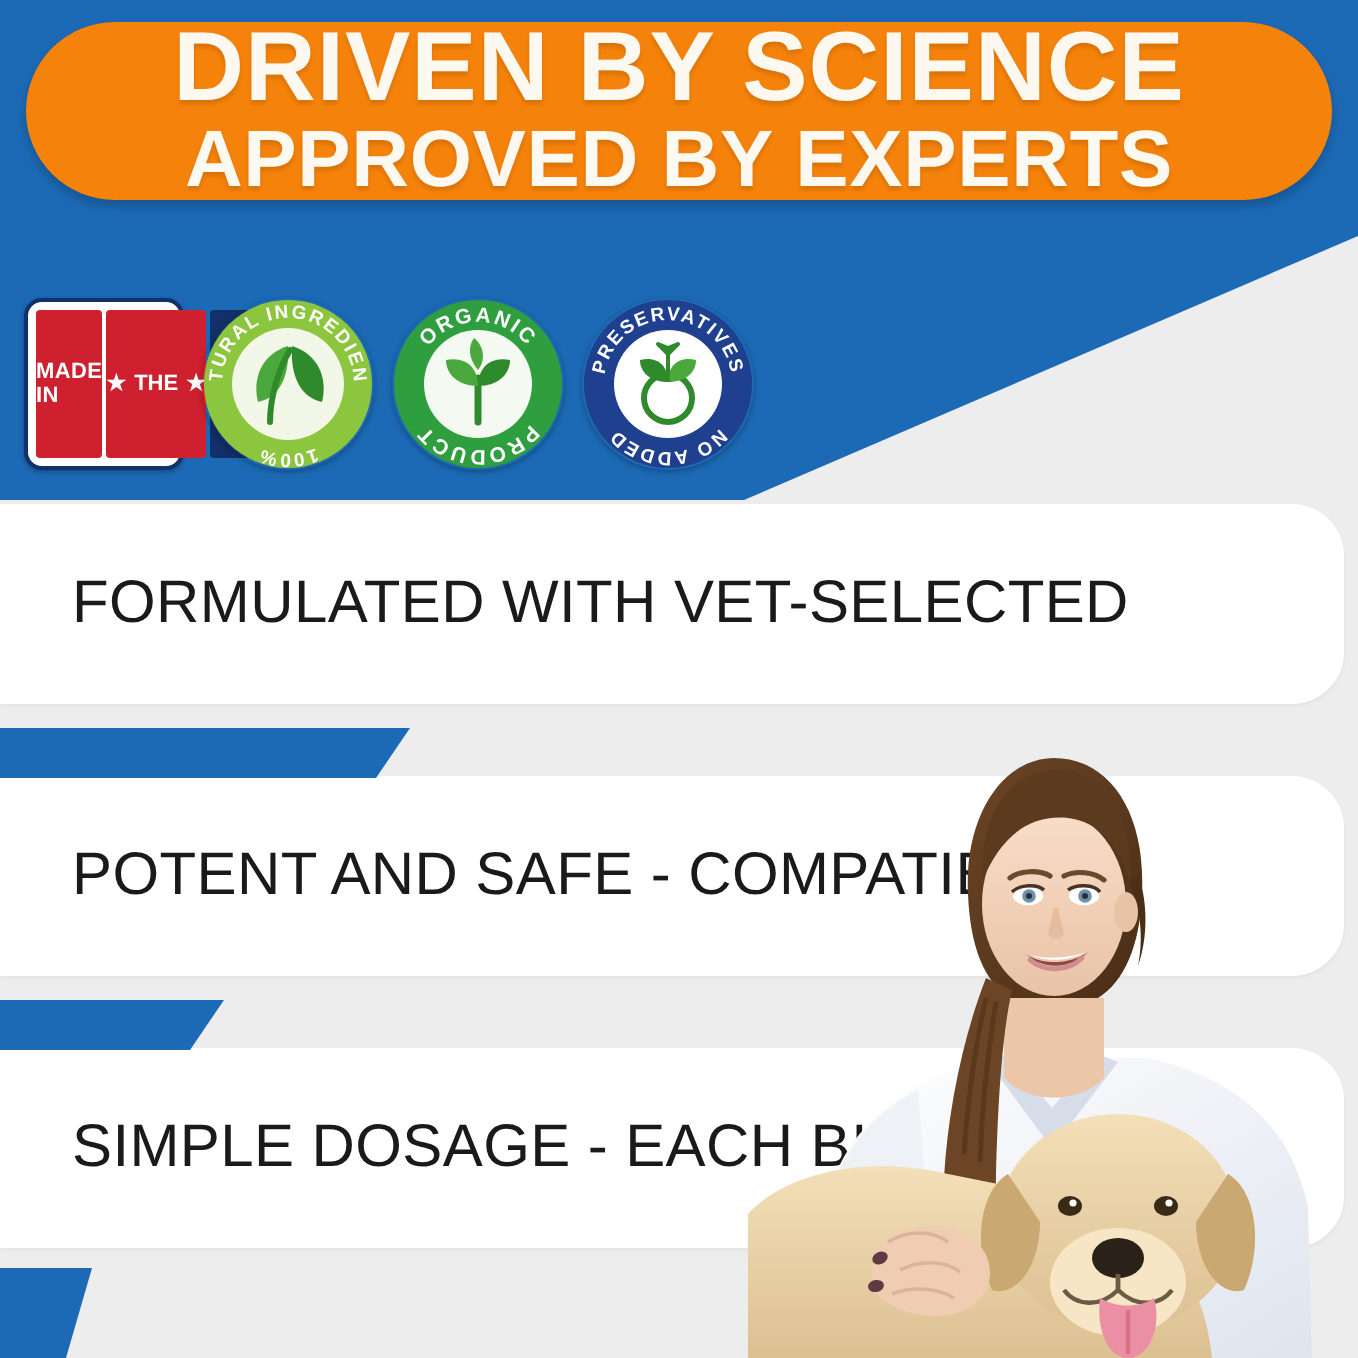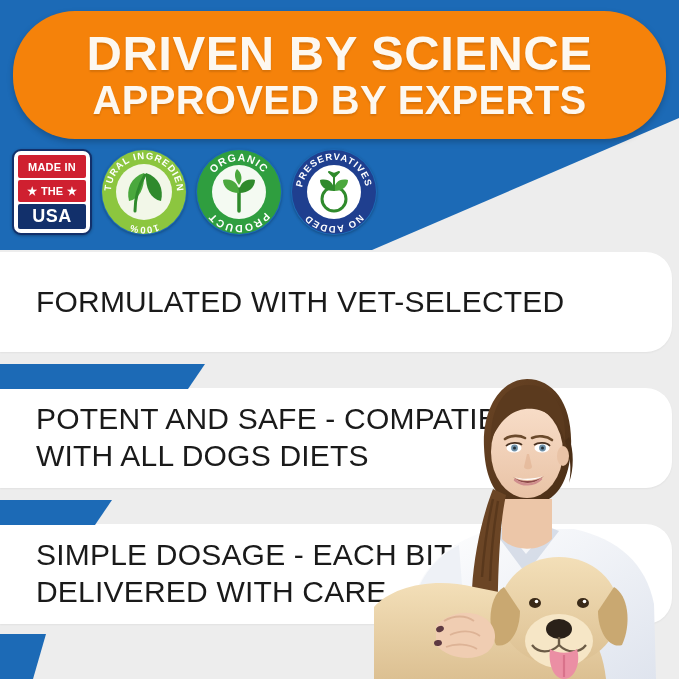--- a/index.html
+++ b/index.html
@@ -15,21 +15,21 @@
   #header-block{
     position:absolute; left:0; top:0; width:679px; height:250px;
     background:#1c6ab6;
     -webkit-clip-path: polygon(0 0, 679px 0, 679px 118px, 372px 250px, 0 250px);
     clip-path: polygon(0 0, 679px 0, 679px 118px, 372px 250px, 0 250px);
     z-index:1;
   }
 
   
   #headline-banner{
-    position:absolute; left:13px; top:11px; width:653px; height:128px;
+    position:absolute; left:13px; top:11px; width:653px; height:89px;
     background:#f5820a;
     border-radius:62px;
     z-index:5;
     display:flex; flex-direction:column;
     align-items:center; justify-content:center;
     box-shadow:0 3px 6px rgba(0,0,0,.22);
   }
   #headline-line1{
     color:#fdf8f0;
     font-size:49px; font-weight:bold; letter-spacing:.5px;
@@ -50,21 +50,21 @@
     z-index:6;
   }
 
   
   .badge-usa{
     width:80px; height:86px;
     background:#ffffff;
     border:2px solid #12306b;
     border-radius:9px;
     padding:4px;
-    display:flex; flex-direction:column; gap:2px;
+    display:flex; flex-direction:row; gap:2px;
     box-shadow:0 1px 3px rgba(0,0,0,.3);
   }
   .usa-made{
     background:#cf2030; border-radius:2px;
     flex:0 0 23px; display:flex; align-items:center; justify-content:center;
   }
   .usa-made span{ color:#fff; font-size:11px; font-weight:bold; letter-spacing:.2px; }
   .usa-the{
     background:#cf2030; border-radius:2px;
     flex:0 0 22px; display:flex; align-items:center; justify-content:center; gap:4px;
@@ -238,28 +238,26 @@
 </div>
 
 <div class="feature-card" id="card-1">
   <div class="card-line">FORMULATED WITH VET-SELECTED</div>
 </div>
 
 <div class="accent-bar" id="accent-bar-1"></div>
 
 <div class="feature-card" id="card-2">
   <div class="card-line">POTENT AND SAFE - COMPATIBLE</div>
-  <div class="card-line">WITH ALL DOGS DIETS</div>
 </div>
 
 <div class="accent-bar" id="accent-bar-2"></div>
 
 <div class="feature-card" id="card-3">
   <div class="card-line">SIMPLE DOSAGE - EACH BITE</div>
-  <div class="card-line">DELIVERED WITH CARE</div>
 </div>
 
 <div id="accent-corner-bottom"></div>
 
 <div id="photo-vet-dog">
   <svg viewBox="0 0 305 330" xmlns="http://www.w3.org/2000/svg">
     <defs>
       <linearGradient id="coatGrad" x1="0" y1="0" x2="1" y2="1">
         <stop offset="0%" stop-color="#ffffff"></stop>
         <stop offset="100%" stop-color="#dfe4ee"></stop>

